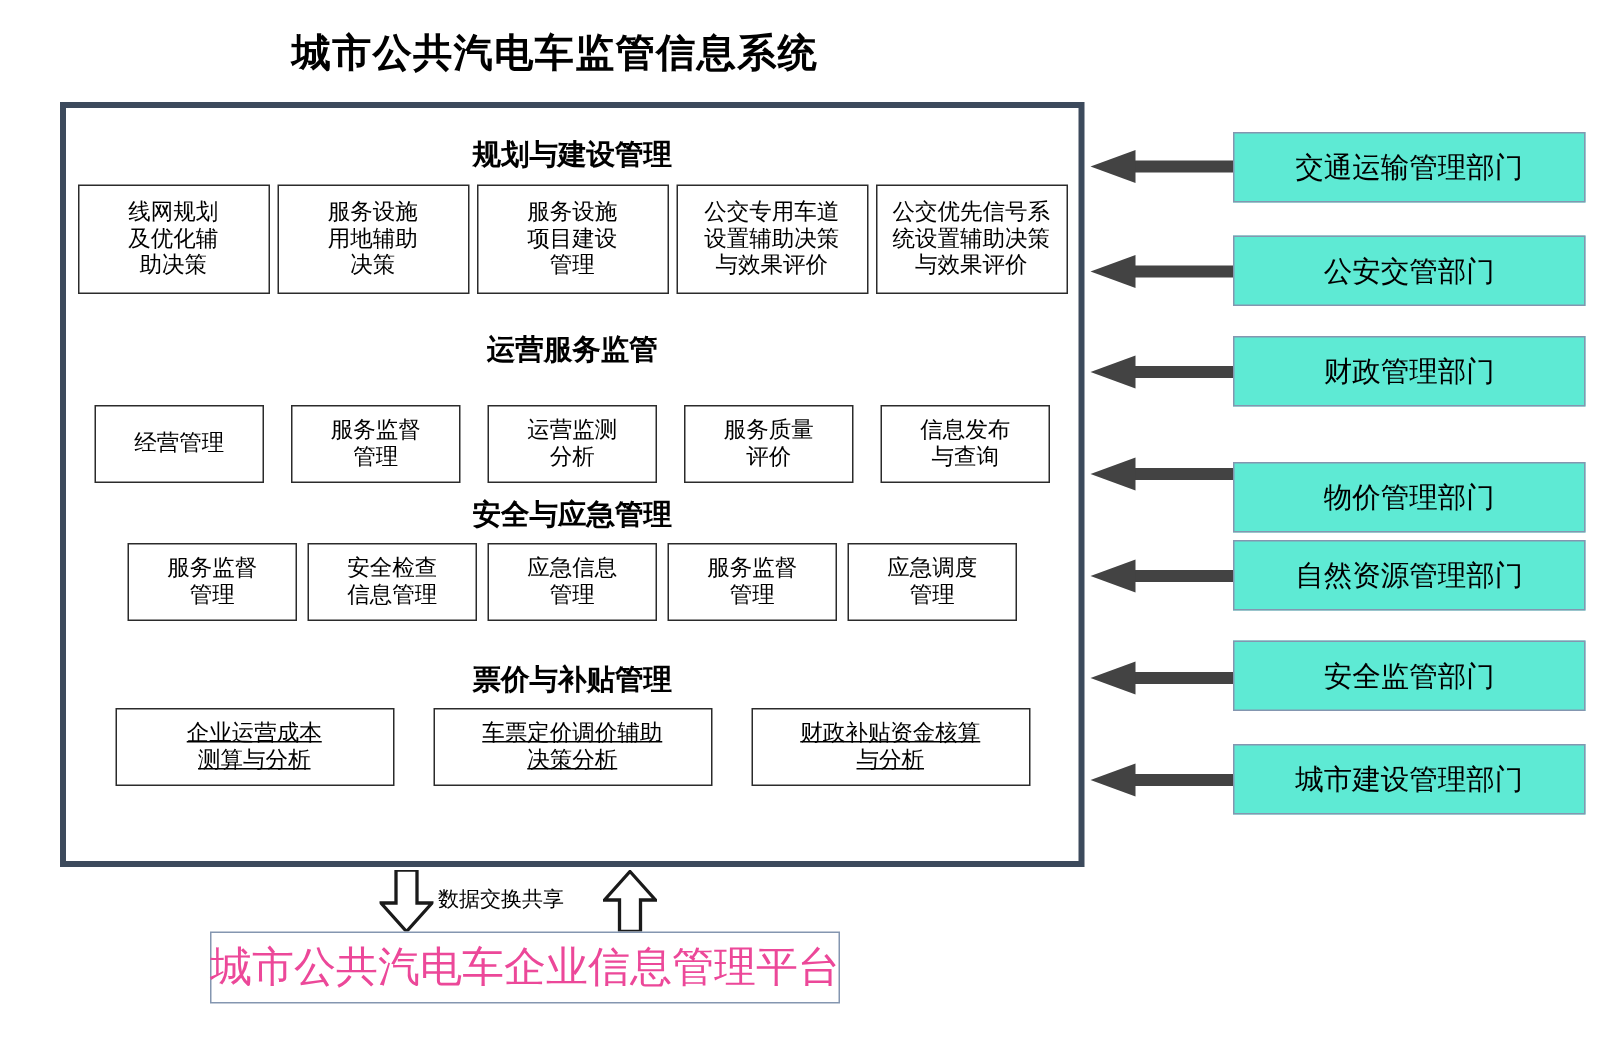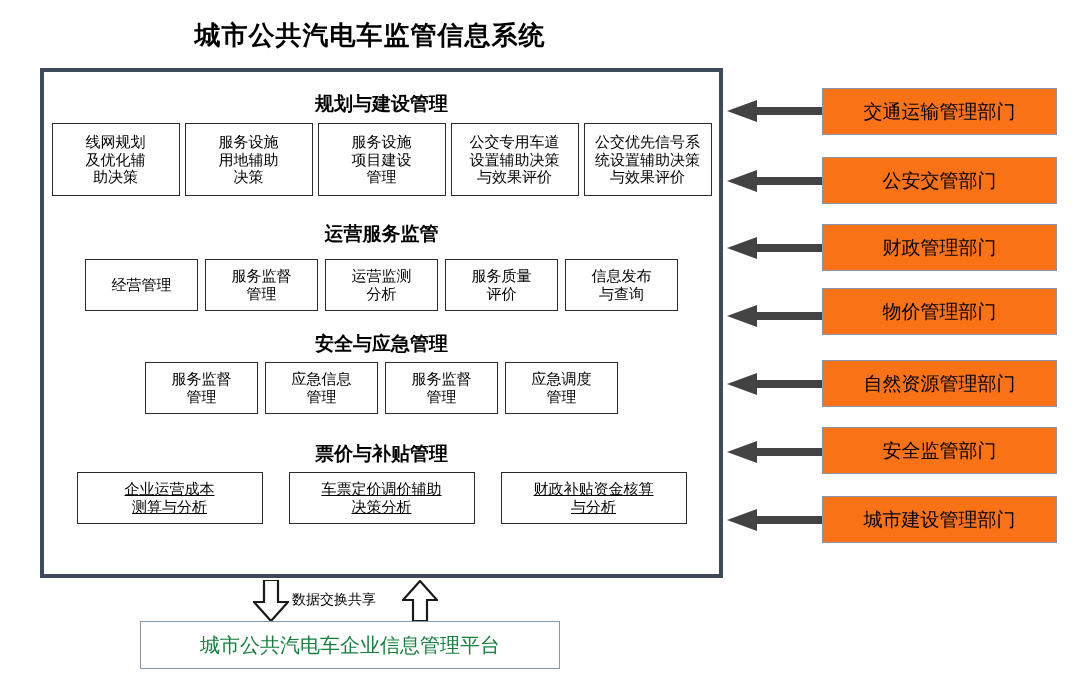--- a/index.html
+++ b/index.html
@@ -63,40 +63,40 @@
     padding:18px 3px;
   }
 
   
   #sec1{top:22px;}
   #sec1 .row{gap:5px;margin-top:8px;padding:0 2px;}
   #sec1 .cell{width:128px;height:73px;}
 
   
   #sec2{top:152px;}
-  #sec2 .row{gap:7px;margin-top:14px;}
+  #sec2 .row{gap:18px;margin-top:25px;}
   #sec2 .cell{width:113px;height:52px;}
 
   
   #sec3{top:262px;}
   #sec3 .row{gap:7px;margin-top:7px;}
   #sec3 .cell{width:113px;height:52px;}
 
   
   #sec4{top:372px;}
   #sec4 .row{gap:26px;margin-top:7px;text-decoration:underline;}
   #sec4 .cell{width:186px;height:52px;}
 
   
   .dept{
     position:absolute;
     left:822px;
     width:235px;height:47px;
     border:1.6px solid #8496b0;
-    background:#f97316;
+    background:#5eead4;
     box-sizing:border-box;
     display:flex;align-items:center;justify-content:center;
     font-size:19px;
     color:#000;
     white-space:nowrap;
   }
 
   
   .harrow{
     position:absolute;
@@ -120,22 +120,22 @@
 
   
   .platform{
     position:absolute;
     left:140px;top:621px;
     width:420px;height:48px;
     border:1.6px solid #8496b0;
     background:#ffffff;
     box-sizing:border-box;
     display:flex;align-items:center;justify-content:center;
-    font-size:20px;
-    color:#15803d;
+    font-size:28px;
+    color:#ec4899;
     white-space:nowrap;
   }
 
   
   .block-arrow{position:absolute;}
   .block-arrow svg{display:block;}
 
   .exch-label{
     position:absolute;
     left:292px;top:591px;
@@ -187,20 +187,22 @@
         <div class="cell">信息发布
 与查询</div>
       </div>
     </div>
 
     <div class="section" id="sec3">
       <div class="section-title">安全与应急管理</div>
       <div class="row">
         <div class="cell">服务监督
 管理</div>
+        <div class="cell">安全检查
+信息管理</div>
         <div class="cell">应急信息
 管理</div>
         <div class="cell">服务监督
 管理</div>
         <div class="cell">应急调度
 管理</div>
       </div>
     </div>
 
     <div class="section" id="sec4">
@@ -232,21 +234,21 @@
   <div class="harrow" style="top:237px">
     <div class="shaft"></div>
     <div class="head"></div>
   </div>
   <div class="dept" style="top:224px">财政管理部门</div>
 
   <div class="harrow" style="top:305px">
     <div class="shaft"></div>
     <div class="head"></div>
   </div>
-  <div class="dept" style="top:288px">物价管理部门</div>
+  <div class="dept" style="top:308px">物价管理部门</div>
 
   <div class="harrow" style="top:373px">
     <div class="shaft"></div>
     <div class="head"></div>
   </div>
   <div class="dept" style="top:360px">自然资源管理部门</div>
 
   <div class="harrow" style="top:441px">
     <div class="shaft"></div>
     <div class="head"></div>

